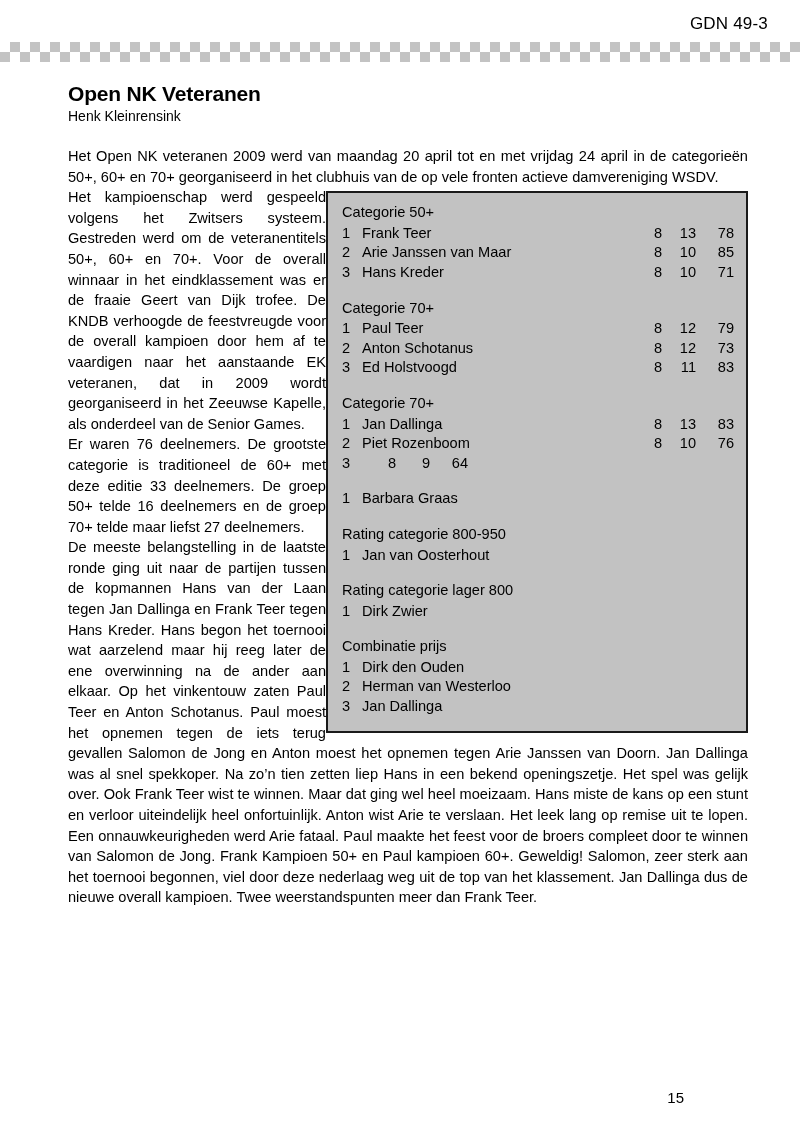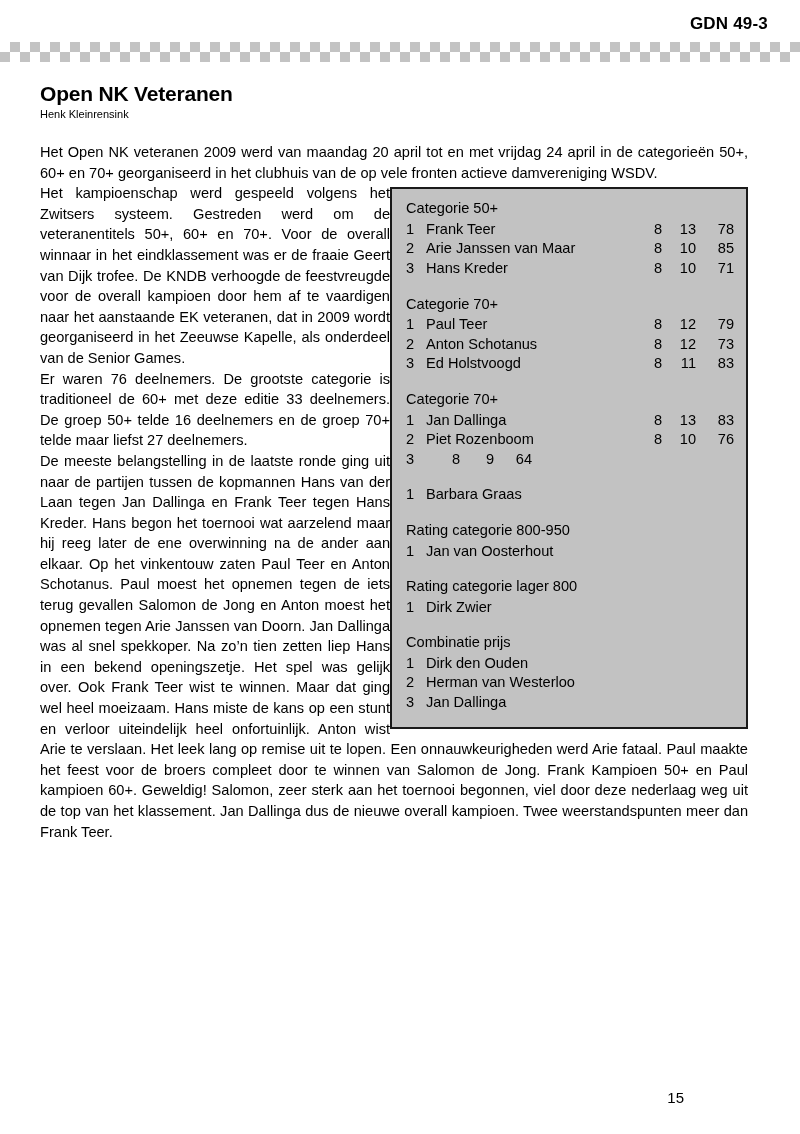--- a/index.html
+++ b/index.html
@@ -19,70 +19,71 @@
   
   .page-header {
     position: relative;
     height: 66px;
   }
   .issue-tag {
     position: absolute;
     right: 32px;
     top: 14px;
     font-size: 17px;
-    font-weight: bold;
+    font-weight: normal;
     letter-spacing: 0.2px;
     color: #000;
   }
   .checker-strip {
     position: absolute;
     left: 0;
     right: 0;
     top: 42px;
     height: 20px;
     background-image:
       linear-gradient(45deg, #c3c3c3 25%, transparent 25%, transparent 75%, #c3c3c3 75%),
       linear-gradient(45deg, #c3c3c3 25%, transparent 25%, transparent 75%, #c3c3c3 75%);
     background-size: 20px 20px;
     background-position: 0 0, 10px 10px;
     background-color: #ffffff;
   }
 
   
   .article {
     padding: 16px 52px 0 40px;
+    margin-left: 28px;
   }
   .article-title {
     font-size: 21px;
     font-weight: bold;
     margin: 0 0 2px 0;
     letter-spacing: -0.2px;
   }
   .article-byline {
-    font-size: 11px;
+    font-size: 14px;
     margin: 0 0 22px 0;
   }
 
   .body-text {
     font-size: 14.6px;
     line-height: 20.6px;
     text-align: justify;
     margin: 0;
   }
   .body-text + .body-text {
     margin-top: 0;
   }
   .para-gap {
     margin-top: 17px;
   }
 
   
   .results-box {
     float: right;
-    width: 358px;
+    width: 422px;
     box-sizing: border-box;
     margin: 4px 0 6px 14px;
     background: #c2c2c2;
     border: 2px solid #1a1a1a;
     padding: 10px 12px 12px 14px;
     shape-outside: border-box;
   }
   .result-group {
     margin-bottom: 16px;
   }

